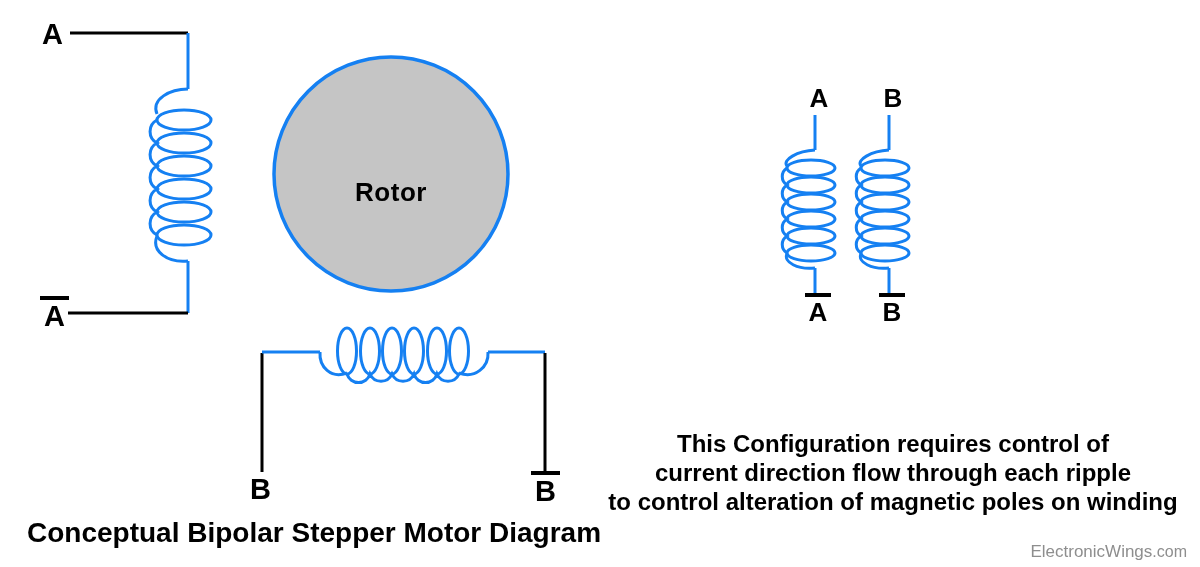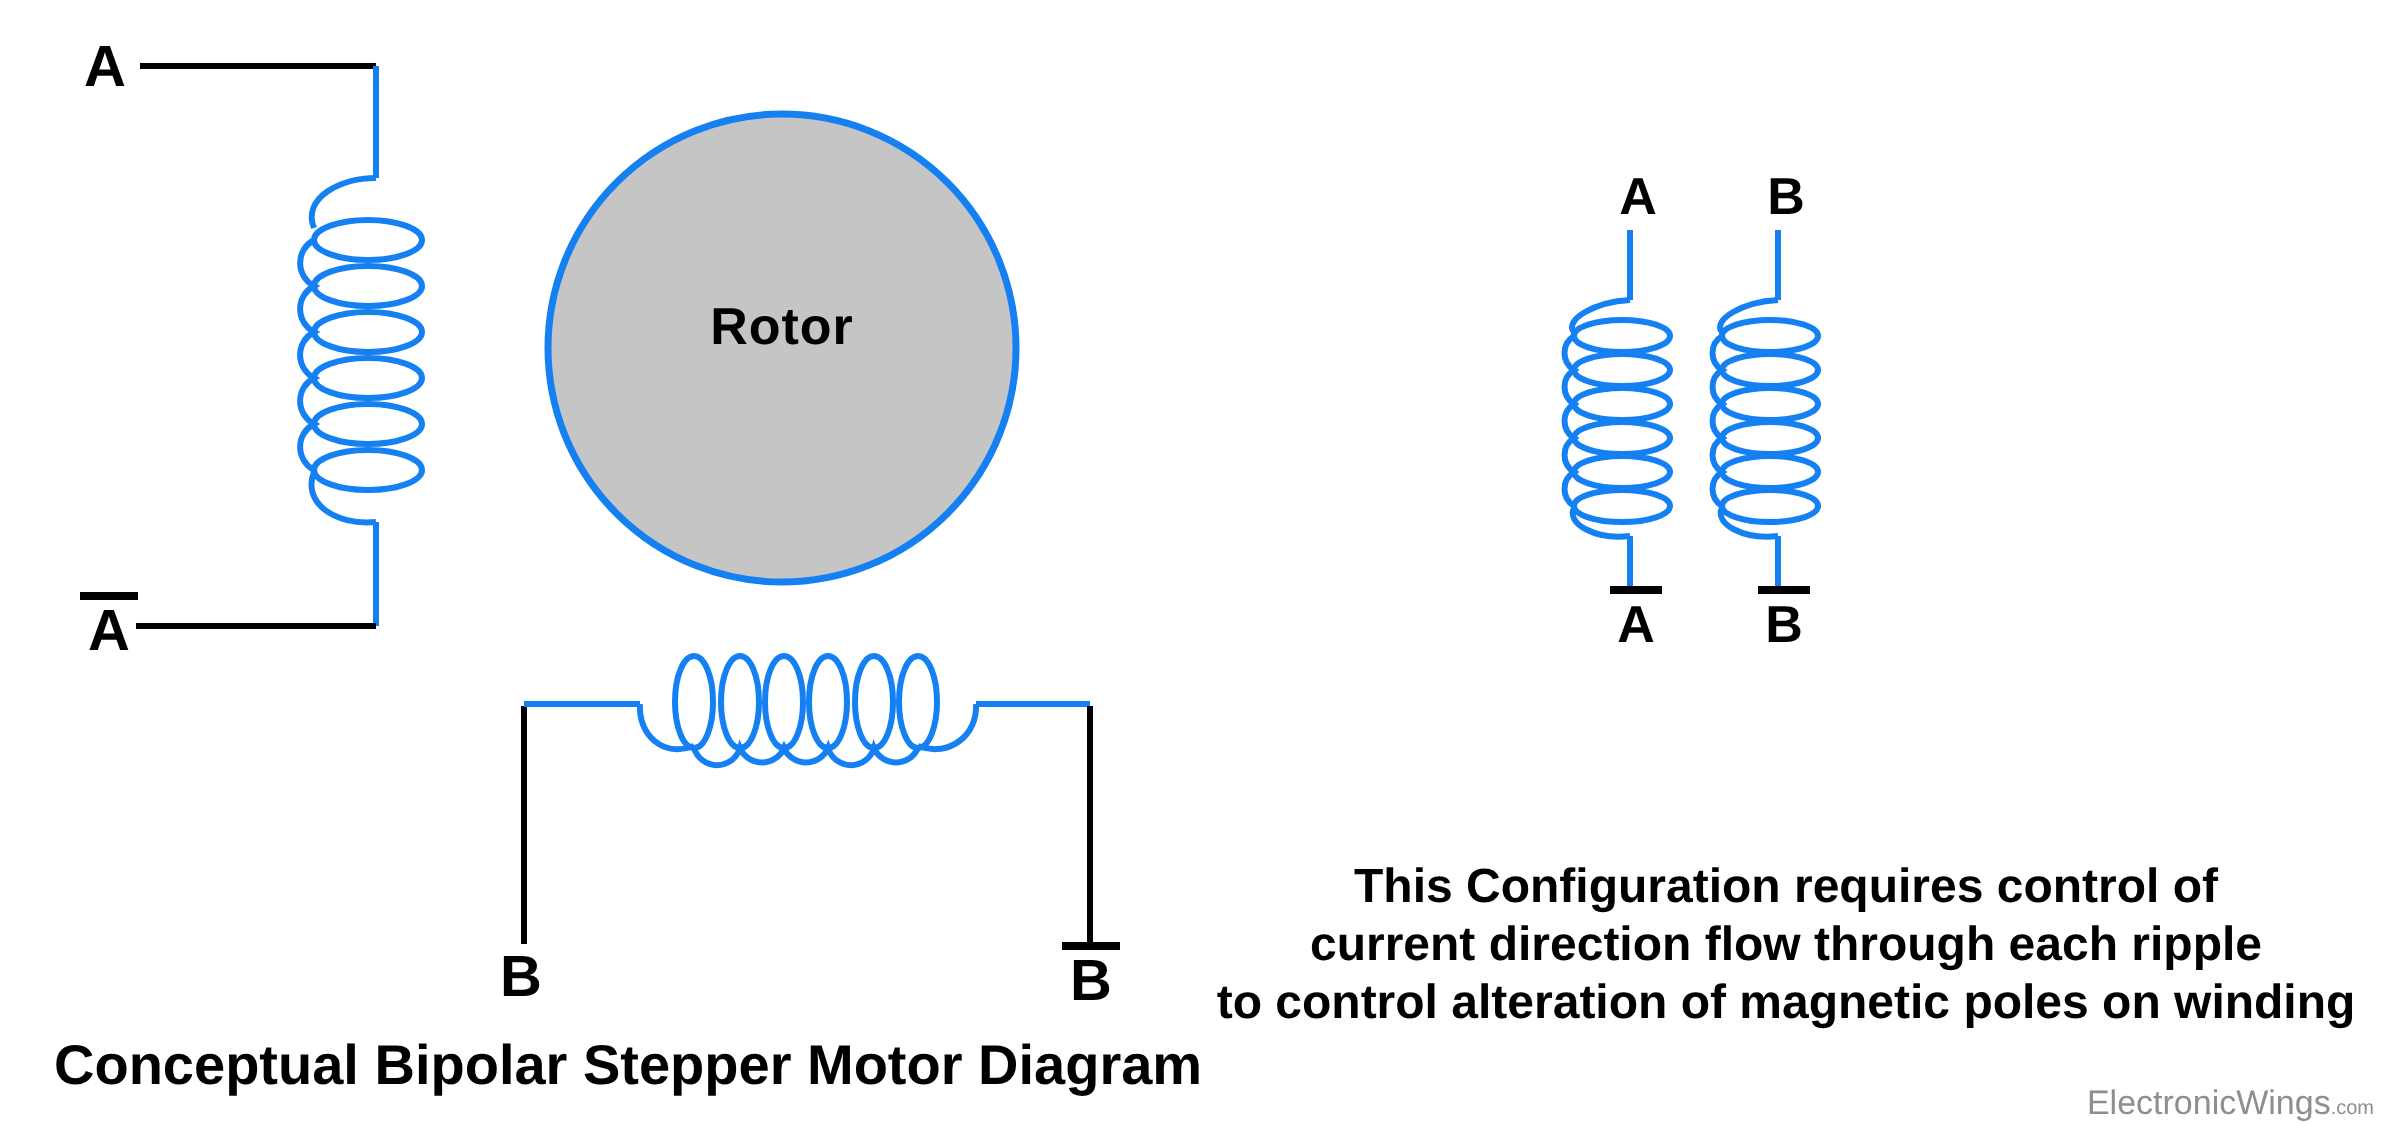--- a/index.html
+++ b/index.html
@@ -13,36 +13,36 @@
   .bl{stroke:#1580F2;}
   .rotor-circle{fill:#C5C5C5;stroke:#1580F2;stroke-width:3.5;}
   .lbl{
     position:absolute;font-weight:bold;font-size:29px;line-height:1;
     color:#000;white-space:nowrap;
   }
   .lbl-sm{font-size:26px;}
   .ctr{text-align:center;}
   .bar{display:inline-block;border-top:4px solid #000;padding:2px 4px 0 4px;}
   .rotor-lbl{
-    position:absolute;left:341px;top:150px;width:100px;text-align:center;
+    position:absolute;left:341px;top:179px;width:100px;text-align:center;
     font-weight:bold;font-size:26px;line-height:1;letter-spacing:0.5px;
   }
   .description{
     position:absolute;left:590px;top:429px;width:606px;text-align:center;
     font-weight:bold;font-size:24px;line-height:29px;white-space:nowrap;
   }
   .caption{
     position:absolute;left:27px;top:518px;font-weight:bold;font-size:28px;line-height:1.1;
     white-space:nowrap;
   }
   .watermark{
     position:absolute;right:13px;top:543px;color:#8E8E8E;font-size:17px;line-height:1;
     white-space:nowrap;
   }
-  .watermark .tld{font-size:10px;}
+  .watermark .tld{font-size:16px;}
 </style>
 </head>
 <body>
 
 <div class="canvas">
 
   <svg width="1200" height="567" viewBox="0 0 1200 567">
 
     <g>
       <path class="bk" d="M70 33 H188"></path>

